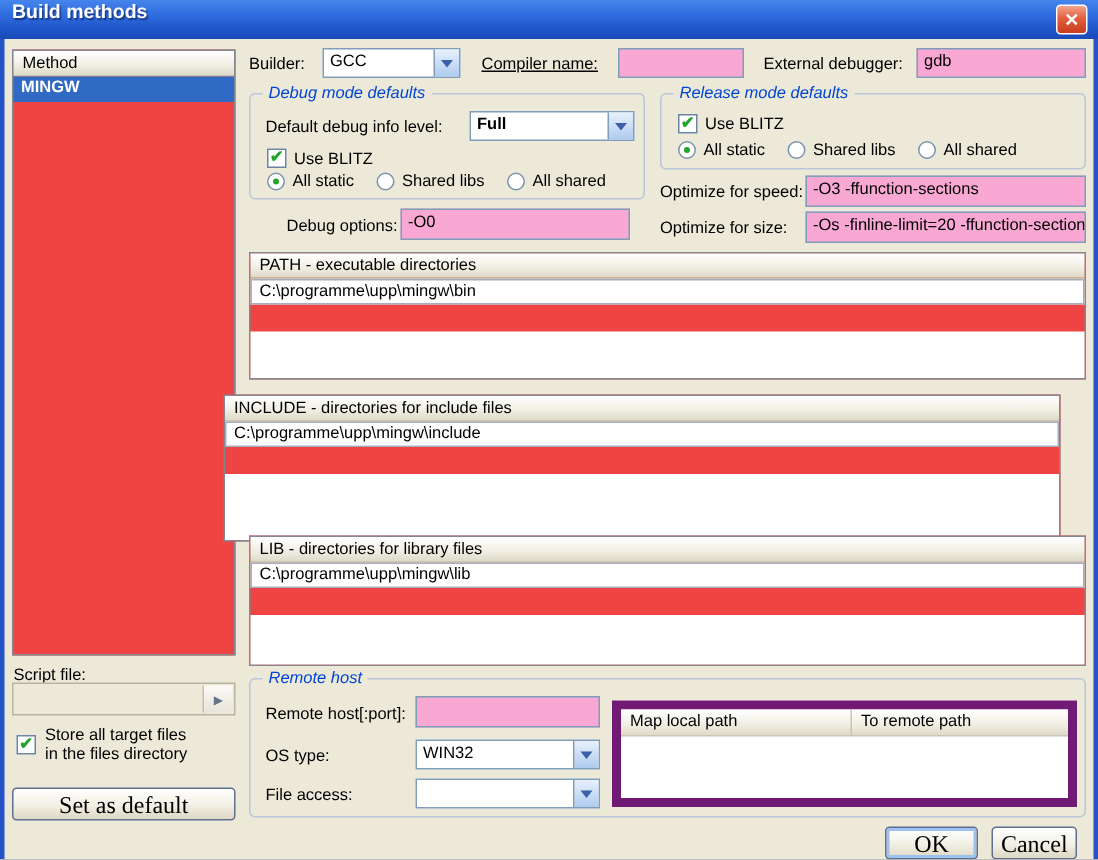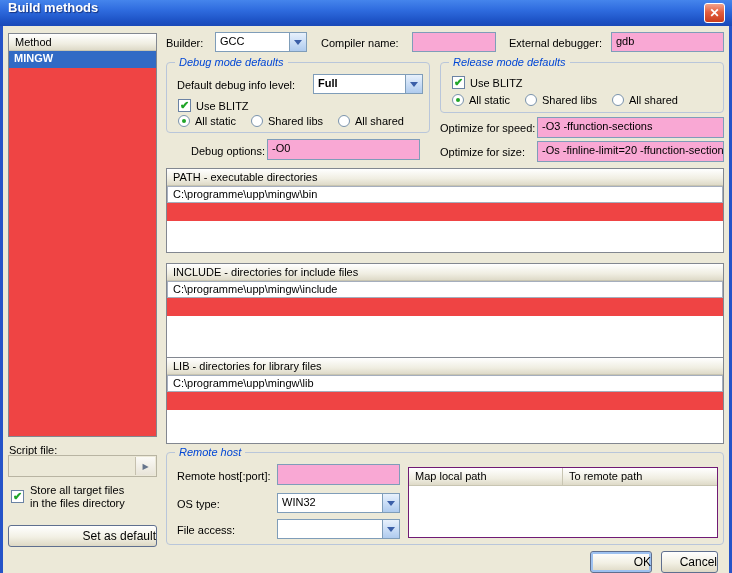--- a/index.html
+++ b/index.html
@@ -56,37 +56,37 @@
   }
   .checkbox .mark { color:var(--check-green,#1FA11F); font-weight:bold; font-size:11px; line-height:11px; display:block; }
   .radio-row { position:absolute; display:flex; align-items:center; gap:5px; white-space:nowrap; }
   .radio { width:12px; height:12px; border-radius:50%; border:1px solid #7A93AC; background:#fff; position:relative; cursor:pointer; flex:none; }
   .radio .dot { position:absolute; left:3px; top:3px; width:4px; height:4px; border-radius:50%; background:var(--check-green,#2CA62C); }
   .radio-label { margin-right:10px; }
 
   .xp-btn {
     position:absolute; border:1px solid #5F6F8F; border-radius:3px;
     background:linear-gradient(180deg,#FFFFFF 0%,#F2F0E4 55%,#DDD8C4 100%);
-    text-align:right; font-size:12px; padding-top:3px; cursor:pointer;
+    text-align:center; font-size:16px; padding-top:3px; cursor:pointer;font-family:Liberation Serif, serif;
   }
   .xp-btn.focused { box-shadow:inset 0 0 0 2px #9DC1F0; }
 
   #script-input { background:#ECE9D8; border:1px solid #B8B4A2; }
   #script-btn {
     position:absolute; right:1px; top:1px; bottom:1px; width:20px;
     background:linear-gradient(180deg,#FBFAF6,#E8E4D8); border-left:1px solid #C5C0AE;
     display:flex; align-items:center; justify-content:center; color:#66758C; font-size:8px; cursor:pointer;
   }
 
   
   #method-panel { left:8px; top:33px; width:149px; height:404px; }
   #method-selected { height:17px; background:var(--highlight,#316AC5); color:#fff; font-weight:bold; padding:1px 0 0 5px; }
 
   
-  .rtable { position:absolute; border:1px solid #701a75; background:#fff; }
+  .rtable { position:absolute; border:6px solid #701a75; background:#fff; }
   .rtable-header { display:flex; height:18px; background:linear-gradient(180deg,#FFFFFF 0%,#F0EEE2 60%,#DEDAC8 100%); border-bottom:1px solid #C8C5B2; }
   .rtable-header .c1 { width:154px; padding:2px 0 0 6px; border-right:1px solid #C8C5B2; }
   .rtable-header .c2 { flex:1; padding:2px 0 0 6px; }
 </style>
 </head>
 <body>
 
 <div id="window">
   <div class="edge" id="edge-left"></div>
   <div class="edge" id="edge-right"></div>
@@ -117,21 +117,21 @@
 
   <div class="xp-btn" style="left:8px; top:525px; width:149px; height:22px;">Set as default</div>
 
   <div class="label" style="left:166px; top:37px;">Builder:</div>
   <div class="combo" style="left:215px; top:32px; width:92px; height:20px;">
     <span class="val">GCC</span>
     <span class="btn">
         <span class="chev"></span>
       </span>
   </div>
-  <div class="label" style="left:321px; top:37px;">Compiler name:</div>
+  <div class="label" style="left:321px; top:37px;text-decoration:underline;">Compiler name:</div>
   <div class="input" style="left:412px; top:32px; width:84px; height:20px;">
     <span></span>
   </div>
   <div class="label" style="left:509px; top:37px;">External debugger:</div>
   <div class="input" style="left:611px; top:32px; width:113px; height:20px;">
     <span>gdb</span>
   </div>
 
   <div class="group" style="left:166px; top:62px; width:264px; height:71px;">
     <span class="group-title">Debug mode defaults</span>
@@ -188,21 +188,21 @@
   <div class="input" style="left:537px; top:141px; width:187px; height:21px;">
     <span>-Os -finline-limit=20 -ffunction-sections</span>
   </div>
 
   <div class="panel" style="left:166px; top:168px; width:558px; height:85px;">
     <div class="panel-header">PATH - executable directories</div>
     <div class="panel-row">C:\programme\upp\mingw\bin</div>
     <div class="panel-body" style="top:52px;"></div>
   </div>
 
-  <div class="panel" style="left:166px; top:263px; width:558px; height:98px;">
+  <div class="panel" style="left:149px; top:263px; width:558px; height:98px;">
     <div class="panel-header">INCLUDE - directories for include files</div>
     <div class="panel-row">C:\programme\upp\mingw\include</div>
     <div class="panel-body" style="top:52px;"></div>
   </div>
 
   <div class="panel" style="left:166px; top:357px; width:558px; height:87px;">
     <div class="panel-header">LIB - directories for library files</div>
     <div class="panel-row">C:\programme\upp\mingw\lib</div>
     <div class="panel-body" style="top:52px;"></div>
   </div>

